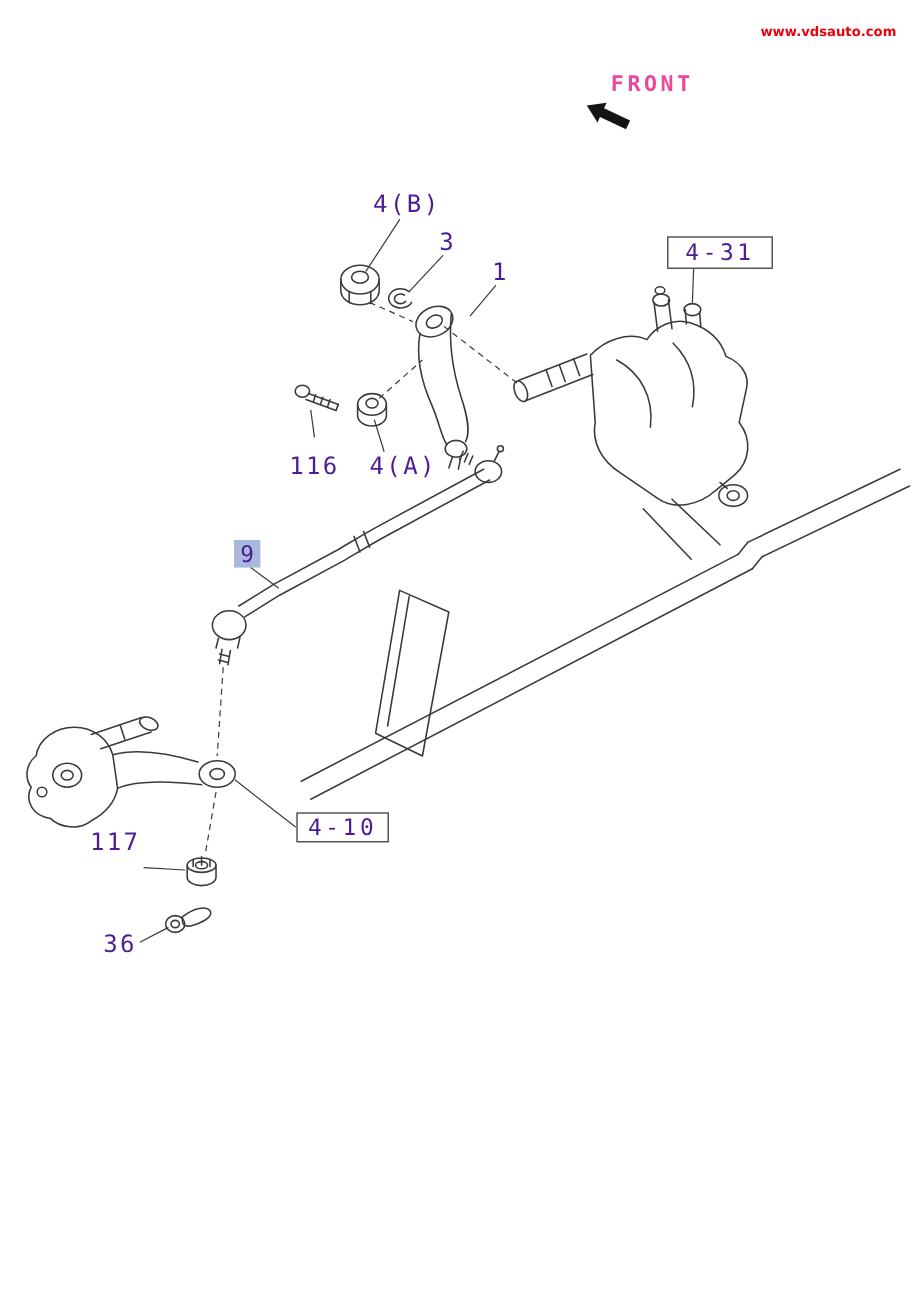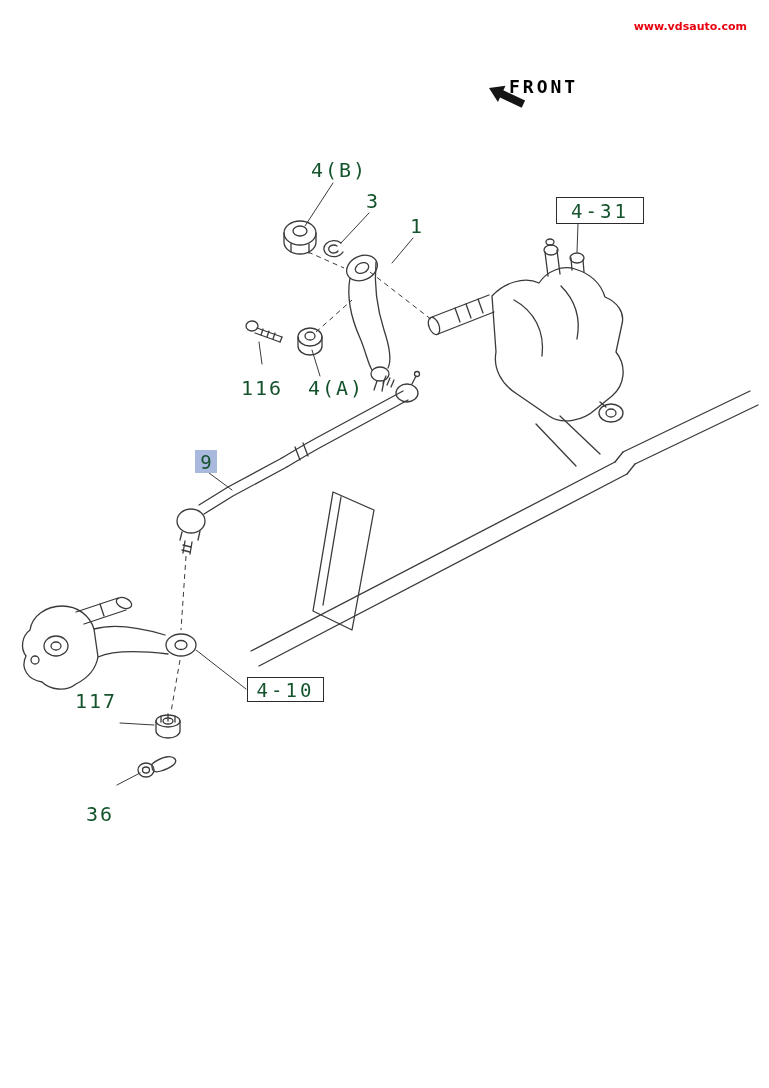--- a/index.html
+++ b/index.html
@@ -21,43 +21,43 @@
   #diagram-svg{position:absolute;left:0;top:0;}
   .ln{fill:none;stroke:var(--line-color);stroke-width:1.3;stroke-linecap:round;stroke-linejoin:round;}
   .ln-thin{fill:none;stroke:var(--line-color);stroke-width:1;stroke-linecap:round;}
   .dash{fill:none;stroke:var(--line-color);stroke-width:1;stroke-dasharray:5 4;}
   .solid-fill{fill:#151515;stroke:none;}
 
   .callout{
     position:absolute;
     transform:translate(-50%,-50%);
     font-size:20px;
-    color:#14532d;
+    color:#4c1d95;
     letter-spacing:2px;
     white-space:nowrap;
     cursor:pointer;
   }
   .callout-boxed{
     transform:none;
     border:1.6px solid #2b2b2b;
     display:flex;align-items:center;justify-content:center;
     font-size:19px;
     letter-spacing:3px;
     background:#fff;
   }
   .callout-highlight{
     transform:none;
     display:flex;align-items:center;justify-content:center;
     background:var(--highlight-color);
     font-size:19px;
     letter-spacing:0;
   }
   #front-label{
-    position:absolute;left:509px;top:76px;
-    font-size:18px;color:#000000;
+    position:absolute;left:509px;top:60px;
+    font-size:18px;color:#ec4899;
     letter-spacing:3px;font-weight:bold;
   }
   #brand{
     position:absolute;right:22px;top:20px;
     text-align:right;
   }
   #brand .logo{
     color:var(--brand-color);
     font-family:"DejaVu Sans","Liberation Sans",sans-serif;
     font-style:italic;
@@ -243,15 +243,15 @@
   <div class="callout" style="left:262px;top:388px;text-align:center;">116</div>
 
   <div class="callout" style="left:336px;top:388px;text-align:right;">4(A)</div>
 
   <div class="callout callout-highlight" style="left:195px;top:450px;width:22px;height:23px;">9</div>
 
   <div class="callout callout-boxed" style="left:247px;top:677px;width:77px;height:25px;">4-10</div>
 
   <div class="callout" style="left:96px;top:701px;">117</div>
 
-  <div class="callout" style="left:100px;top:786px;margin-top:28px;">36</div>
+  <div class="callout" style="left:100px;top:786px;">36</div>
 
 </div>
 
 </body></html>

